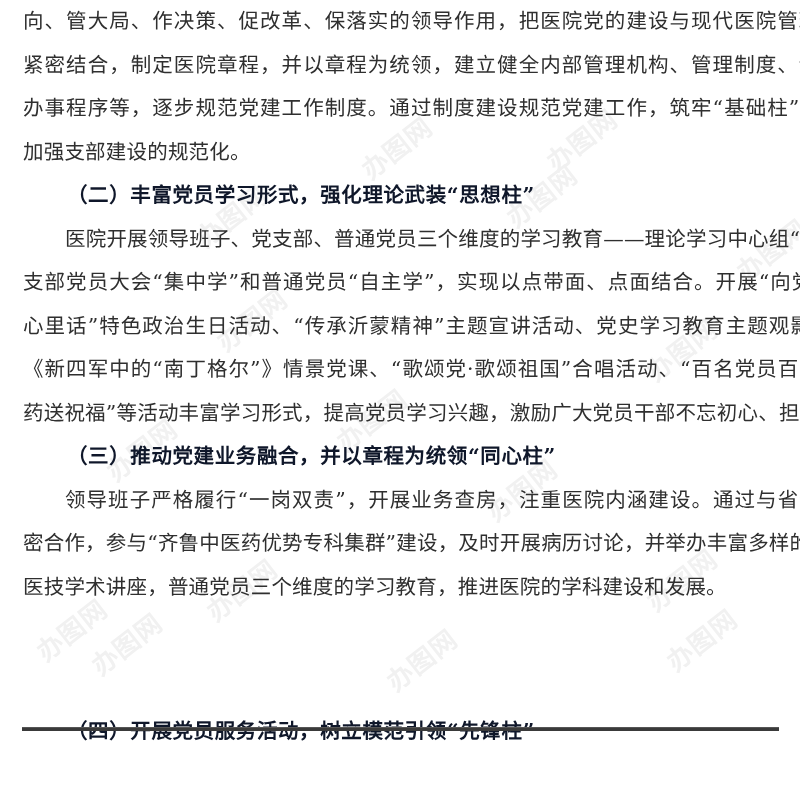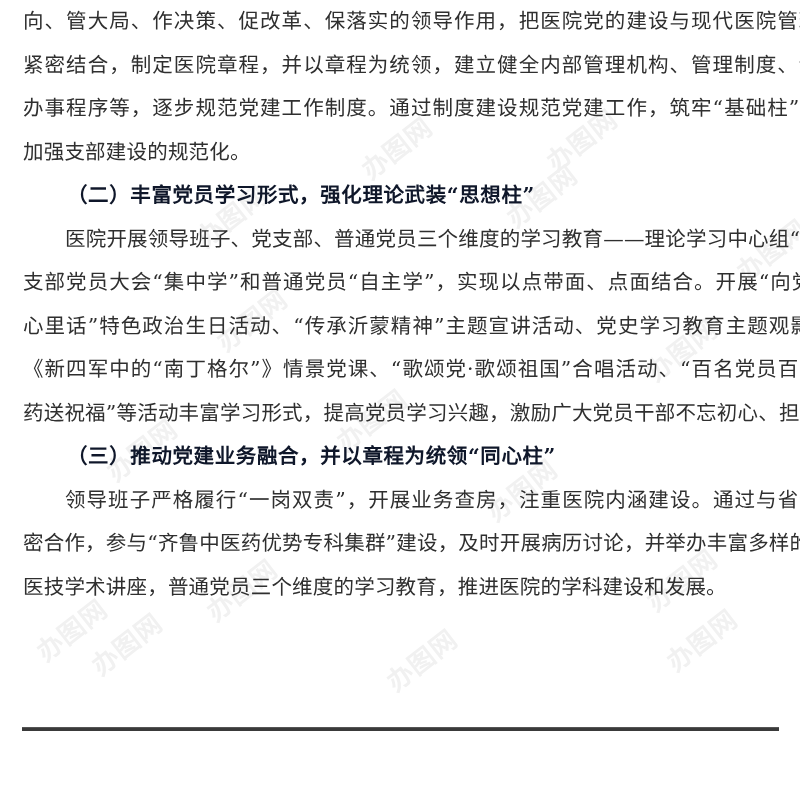--- a/index.html
+++ b/index.html
@@ -147,18 +147,21 @@
 
     <div>
       <div class="text-line indent-2-tight justify-full">领导班子严格履行“一岗双责”，开展业务查房，注重医院内涵建设。通过与省级医院紧</div>
       <div class="text-line">密合作，参与“齐鲁中医药优势专科集群”建设，及时开展病历讨论，并举办丰富多样的医疗、</div>
       <div class="text-line">医技学术讲座，普通党员三个维度的学习教育，推进医院的学科建设和发展。</div>
     </div>
 
     <div class="text-line spacer">&nbsp;</div>
     <div class="text-line spacer">&nbsp;</div>
 
+    <div>
+      <div class="text-line heading indent-2" style="margin-top:14px;">（四）开展党员服务活动，树立模范引领“先锋柱”</div>
+    </div>
 
   </div>
 
   <div id="page-break-rule"></div>
 
 </div>
 
 </body></html>

